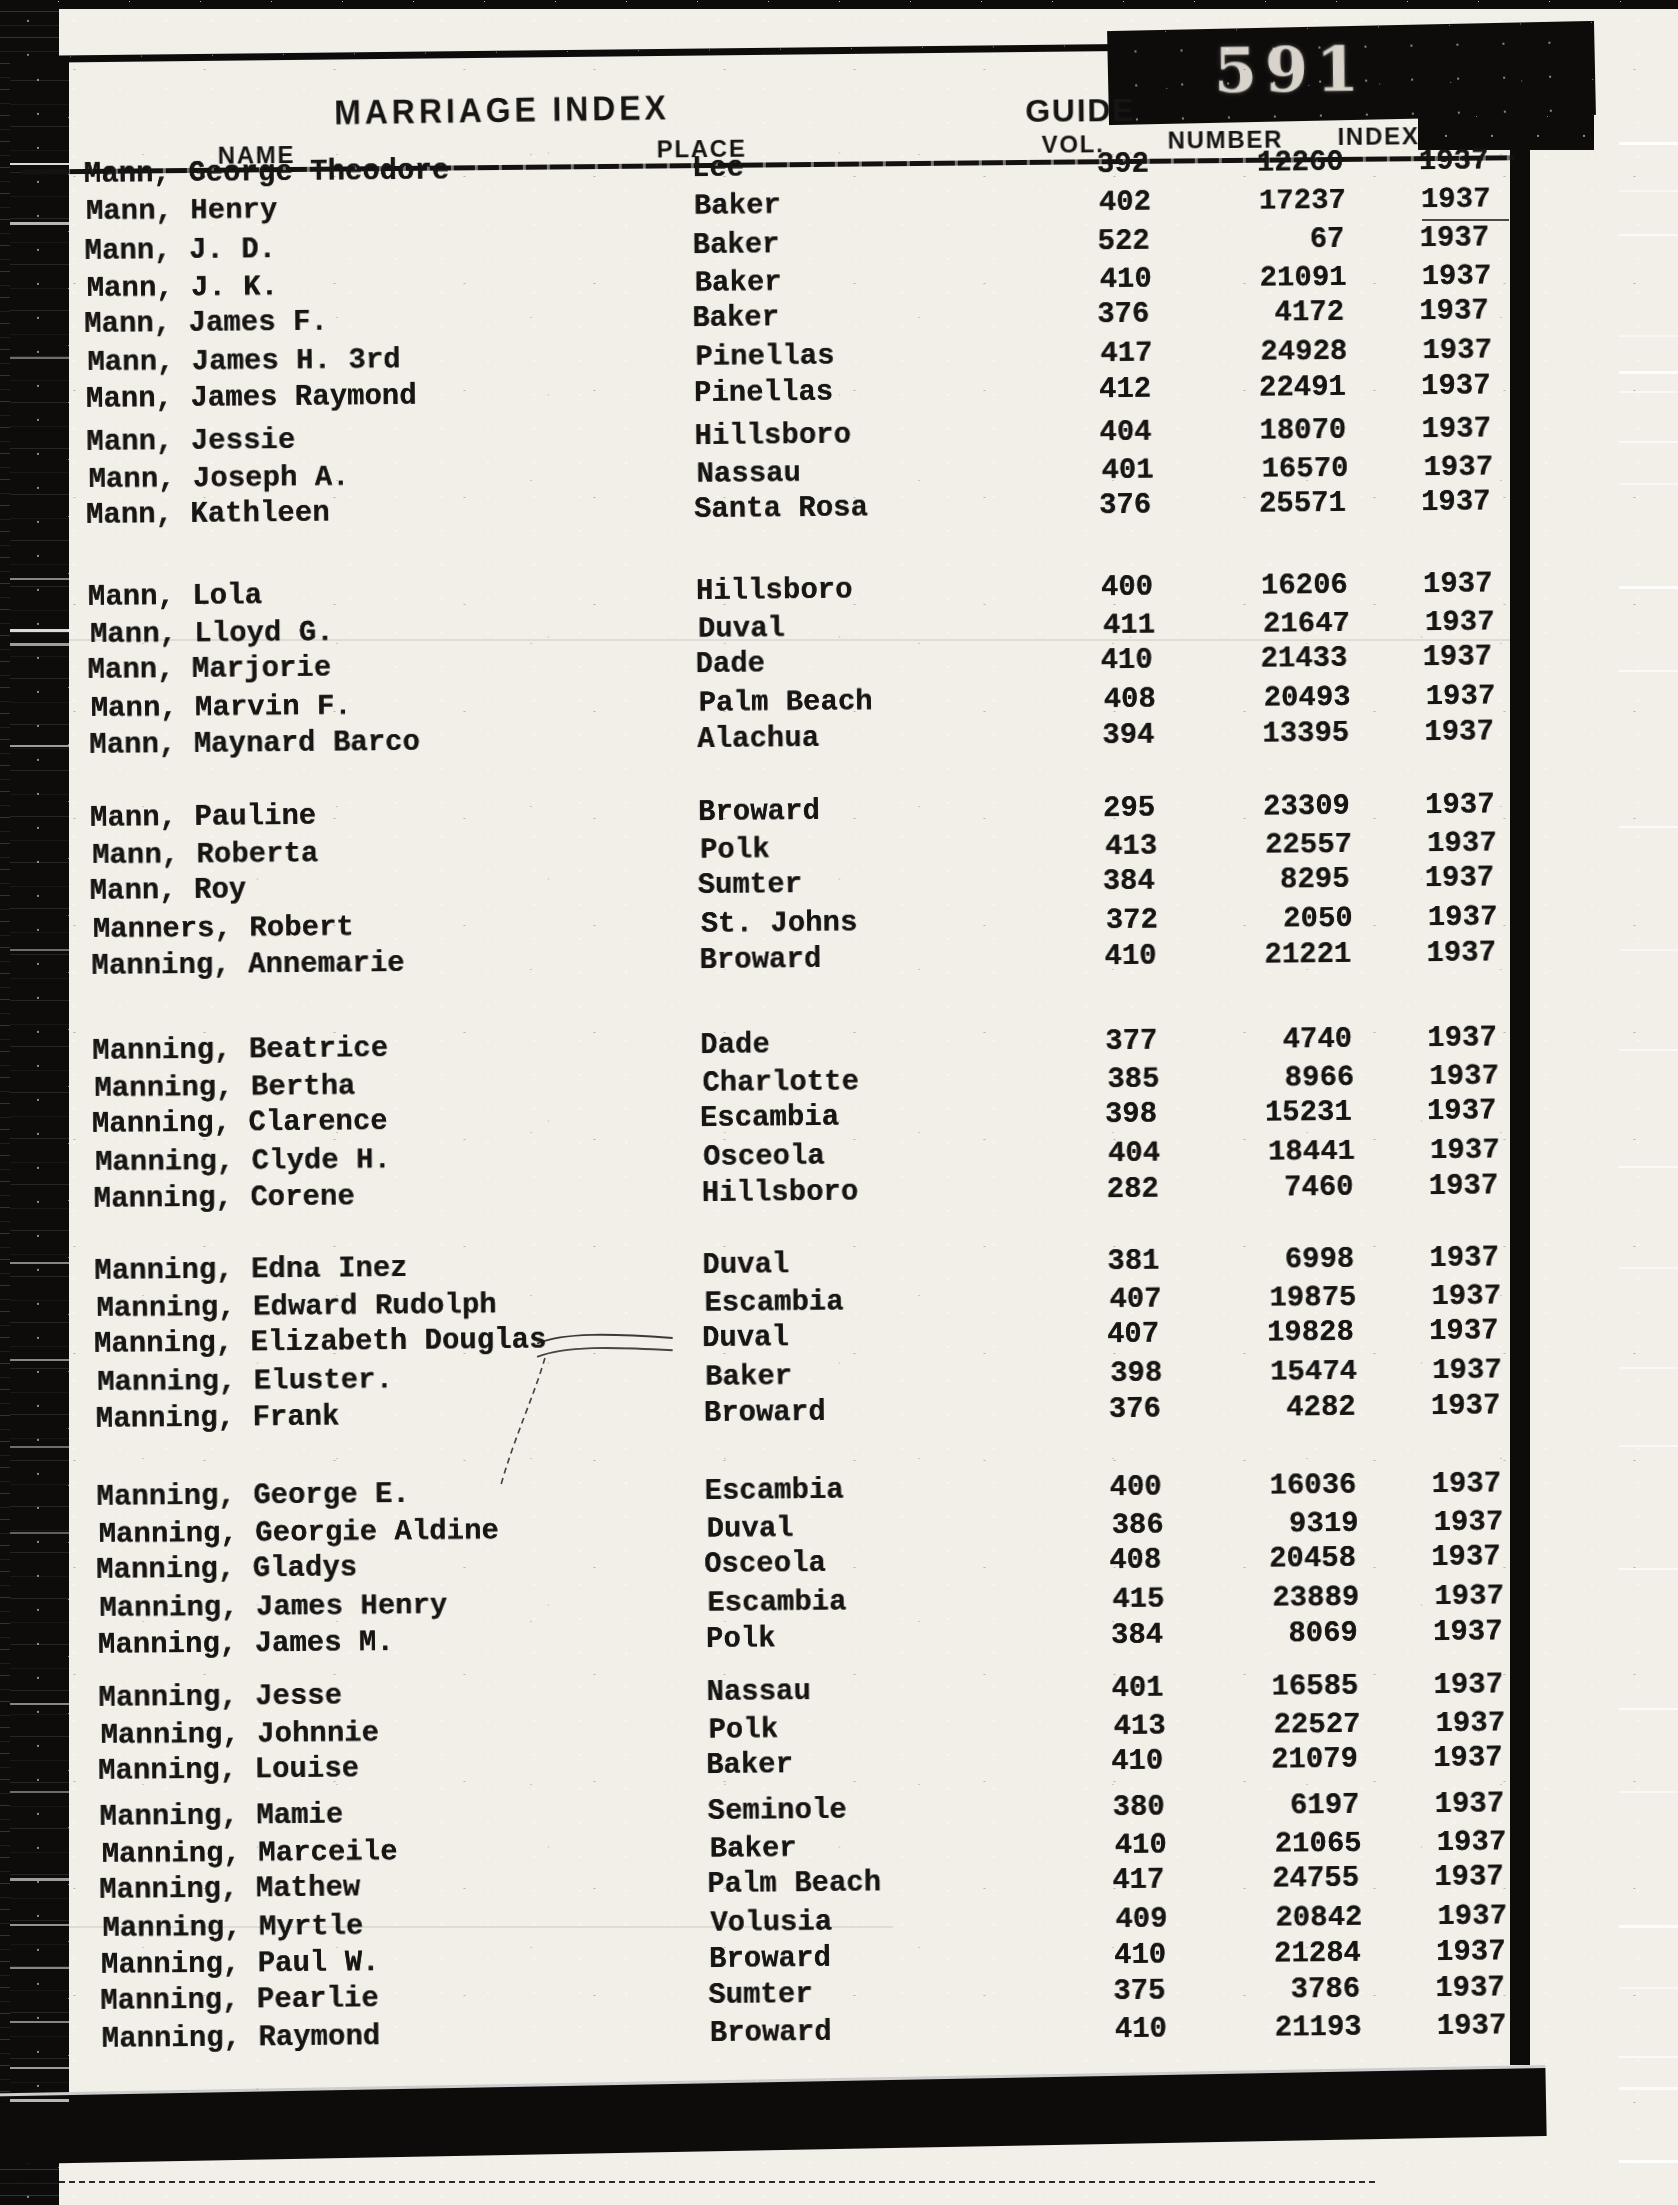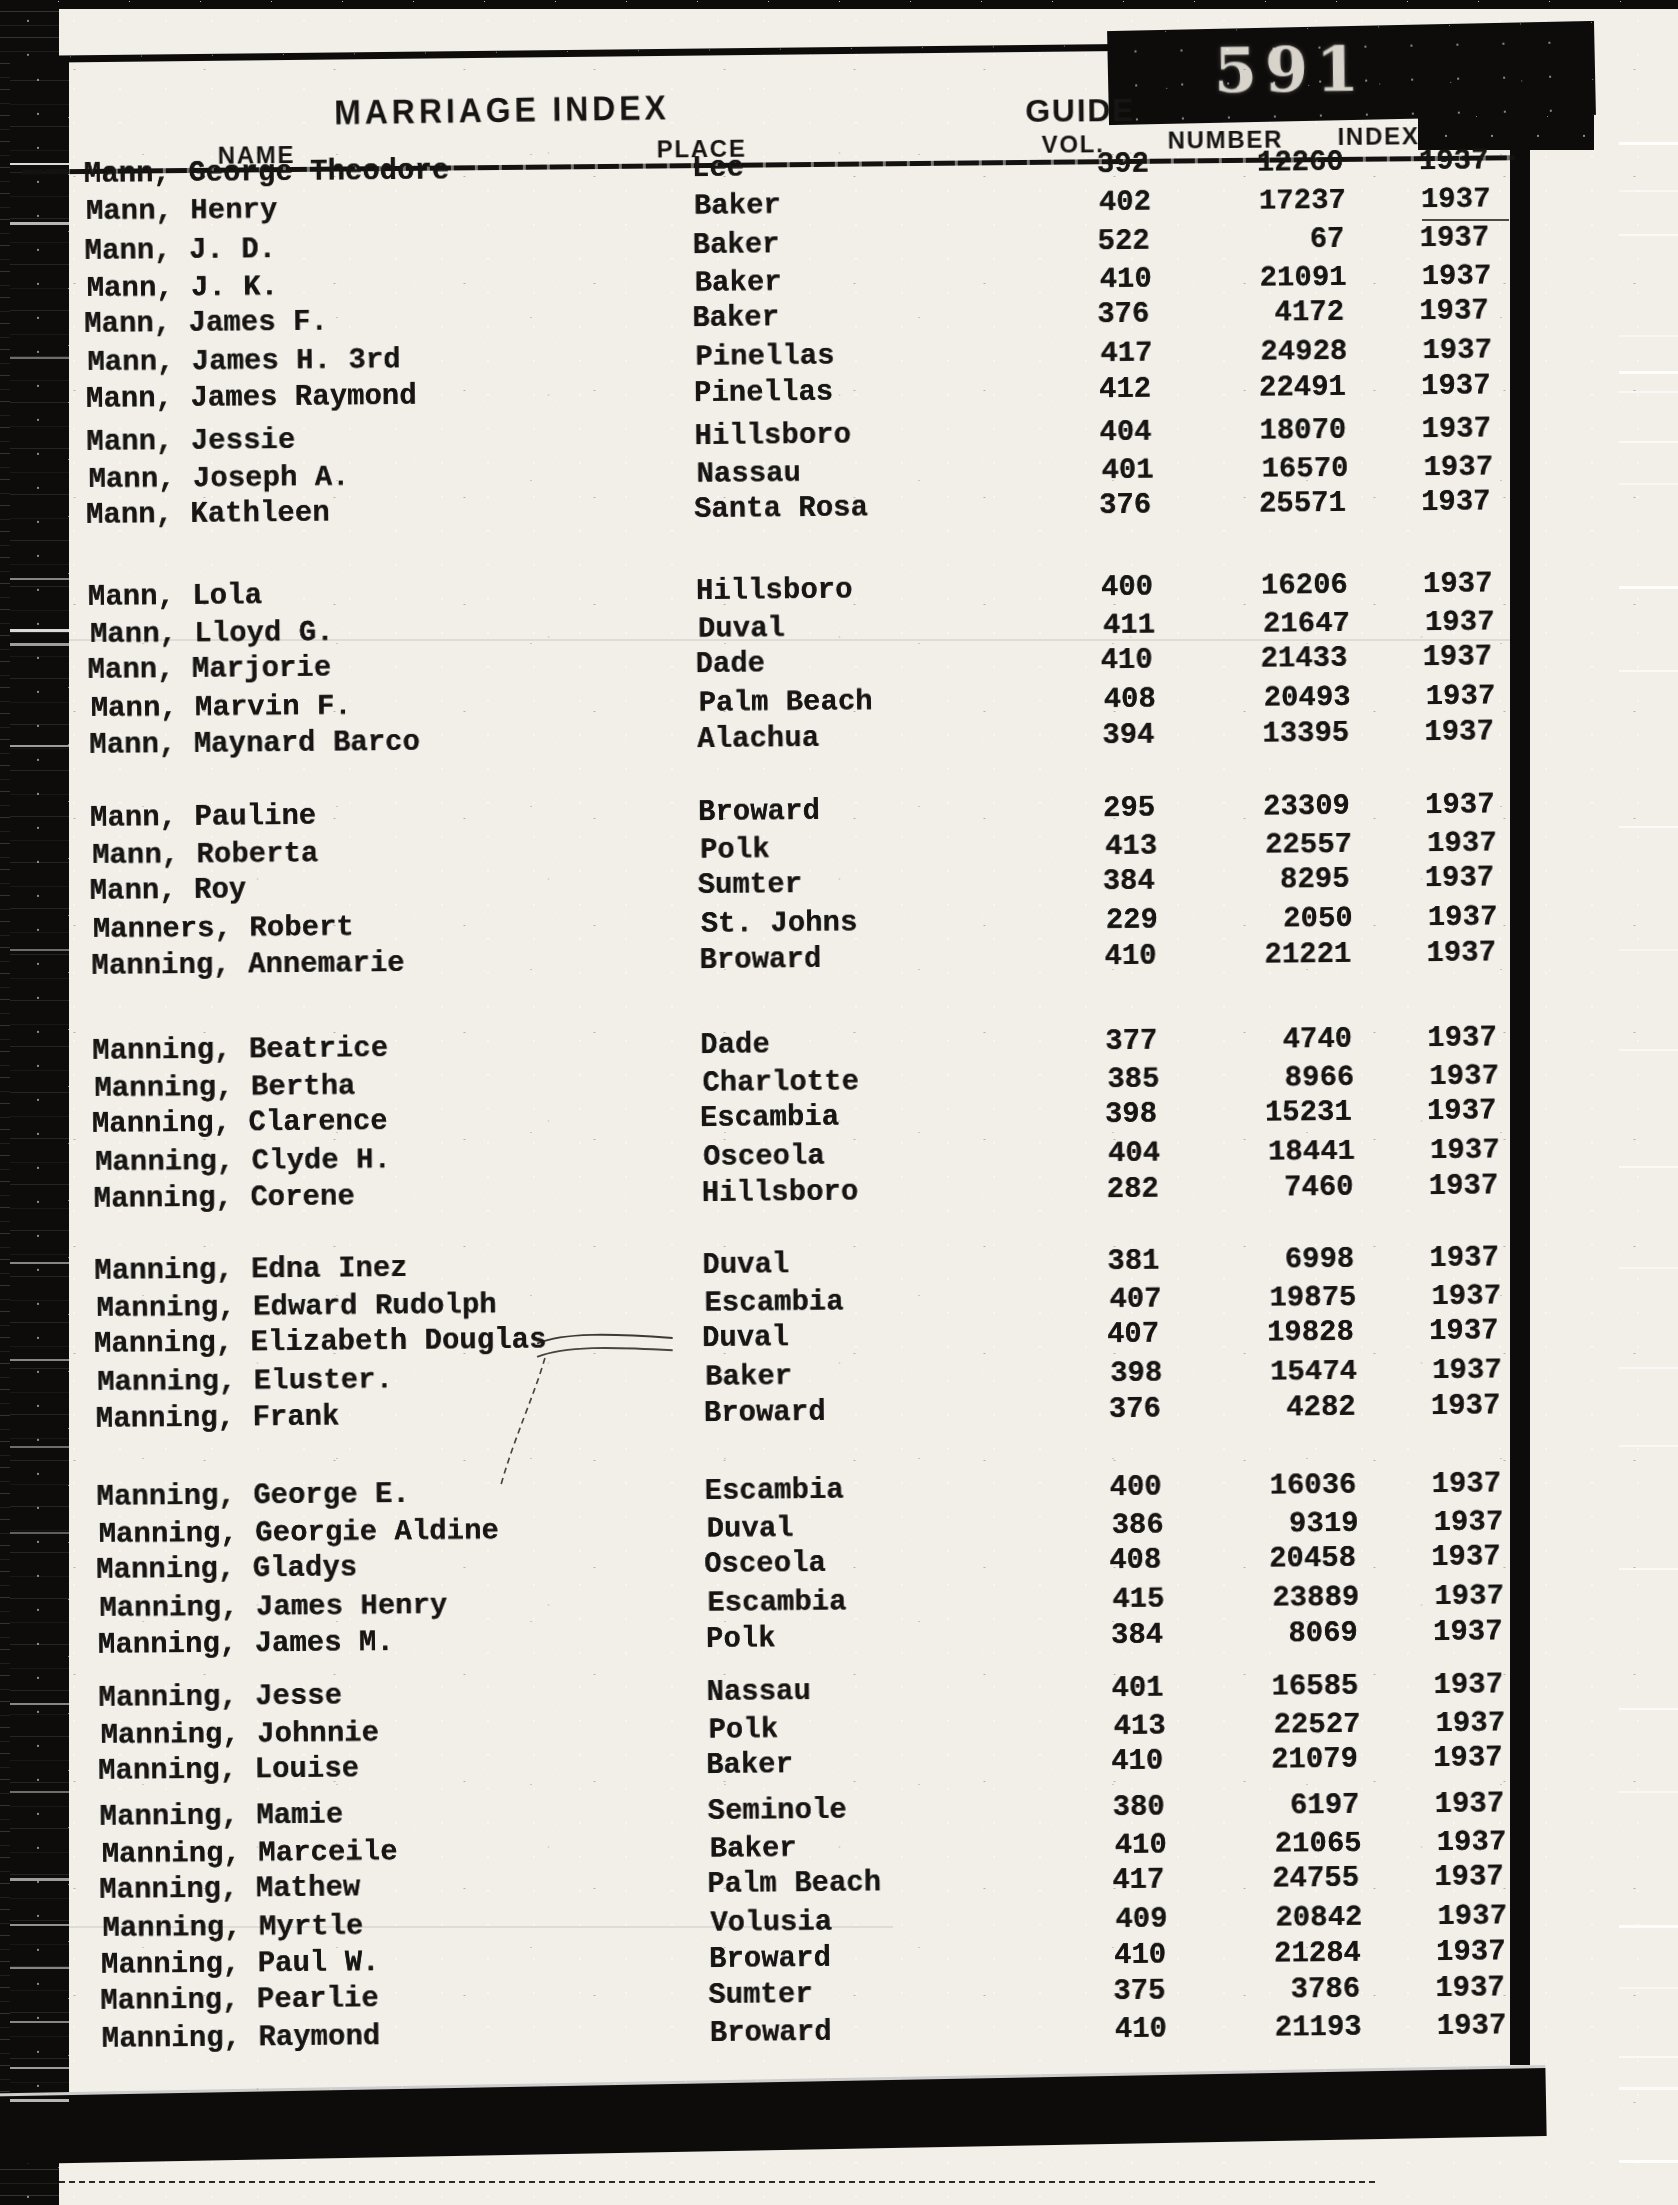--- a/index.html
+++ b/index.html
@@ -268,21 +268,21 @@
           <div class="row">
             <span>Mann, Roy</span>
             <span>Sumter</span>
             <span>384</span>
             <span>8295</span>
             <span>1937</span>
           </div>
           <div class="row">
             <span>Manners, Robert</span>
             <span>St. Johns</span>
-            <span>229</span>
+            <span>372</span>
             <span>2050</span>
             <span>1937</span>
           </div>
           <div class="row">
             <span>Manning, Annemarie</span>
             <span>Broward</span>
             <span>410</span>
             <span>21221</span>
             <span>1937</span>
           </div>

